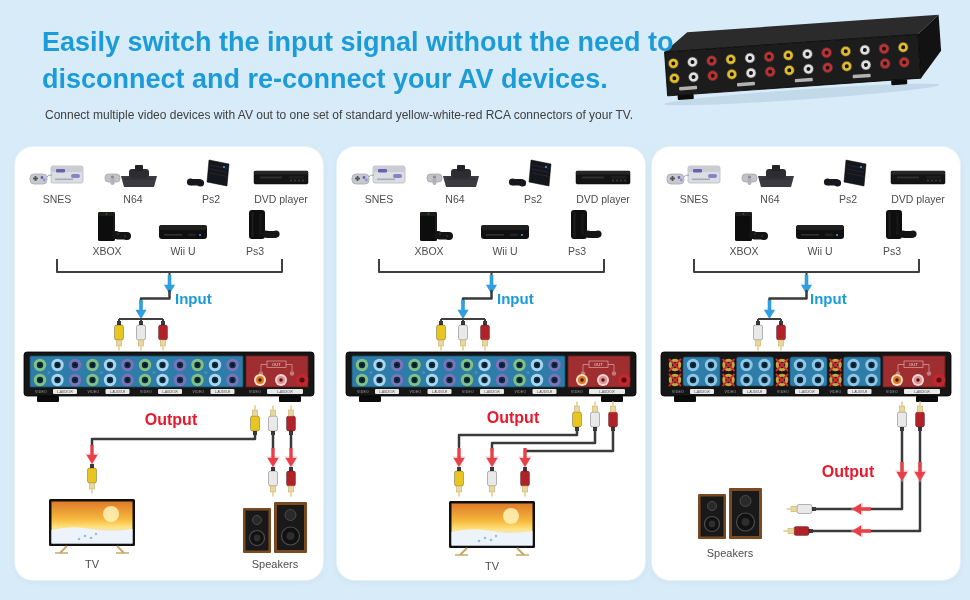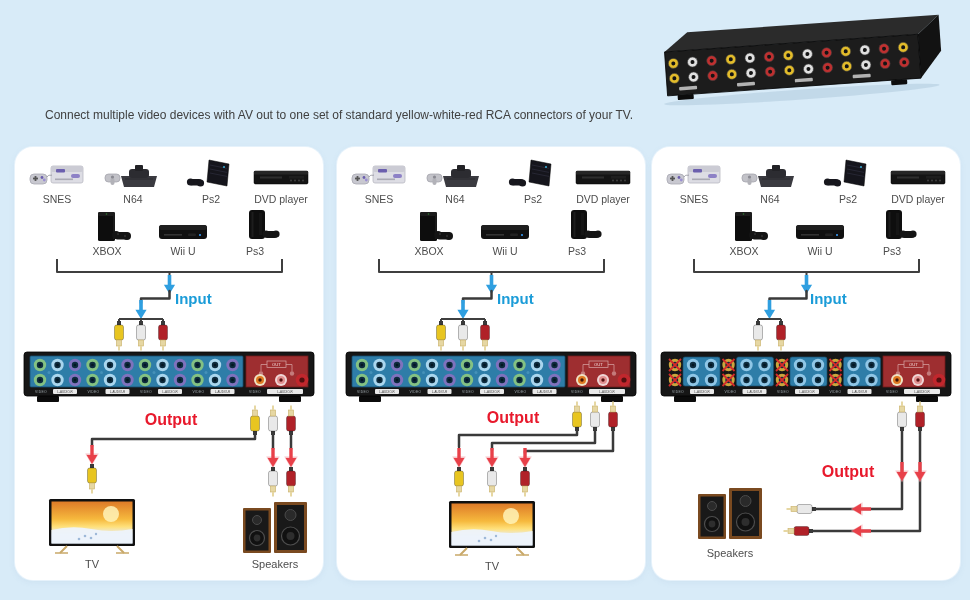--- a/index.html
+++ b/index.html
@@ -284,20 +284,22 @@
         <use href="#jk" transform="translate(210.5,13)" color="#8fc6e6"></use>
     <use href="#jk" transform="translate(192.5,28)" color="#8fc6e6"></use>
         <use href="#jk" transform="translate(210.5,28)" color="#8fc6e6"></use>
     <use href="#sw-red"></use>
         <use href="#sw-strip"></use>
   </g>
 </defs>
 </svg>
 
 <div class="header-title">
+  <div>Easily switch the input signal without the need to</div>
+  <div>disconnect and re-connect your AV devices.</div>
 </div>
 <div class="header-sub">Connect multiple video devices with AV out to one set of standard yellow-white-red RCA connectors of your TV.</div>
 
 <div class="photo">
   <svg viewBox="0 0 315 102" width="315" height="102">
     <g transform="rotate(-4 160 60)">
       <ellipse cx="152" cy="86" rx="138" ry="5" fill="#a8c4d8" opacity="0.45"></ellipse>
       <polygon points="18,34 272,34 294,16 42,16" fill="#2b2b2b"></polygon>
       <polygon points="272,34 294,16 294,52 272,78" fill="#121212"></polygon>
       <rect x="18" y="34" width="254" height="44" fill="#1c1c1c" stroke="#000" stroke-width="0.8"></rect>

